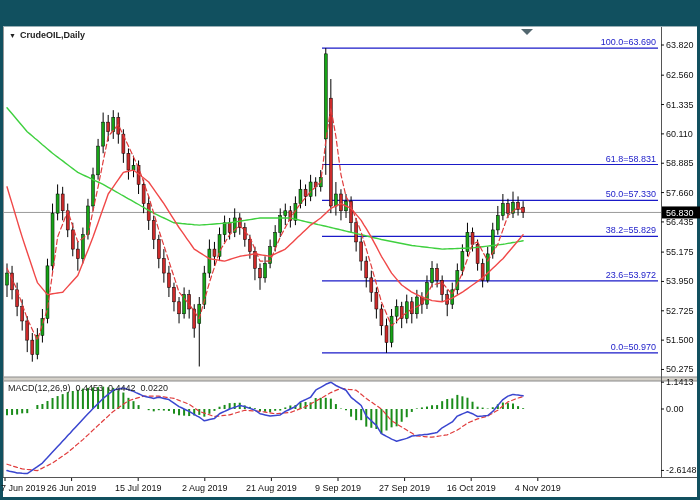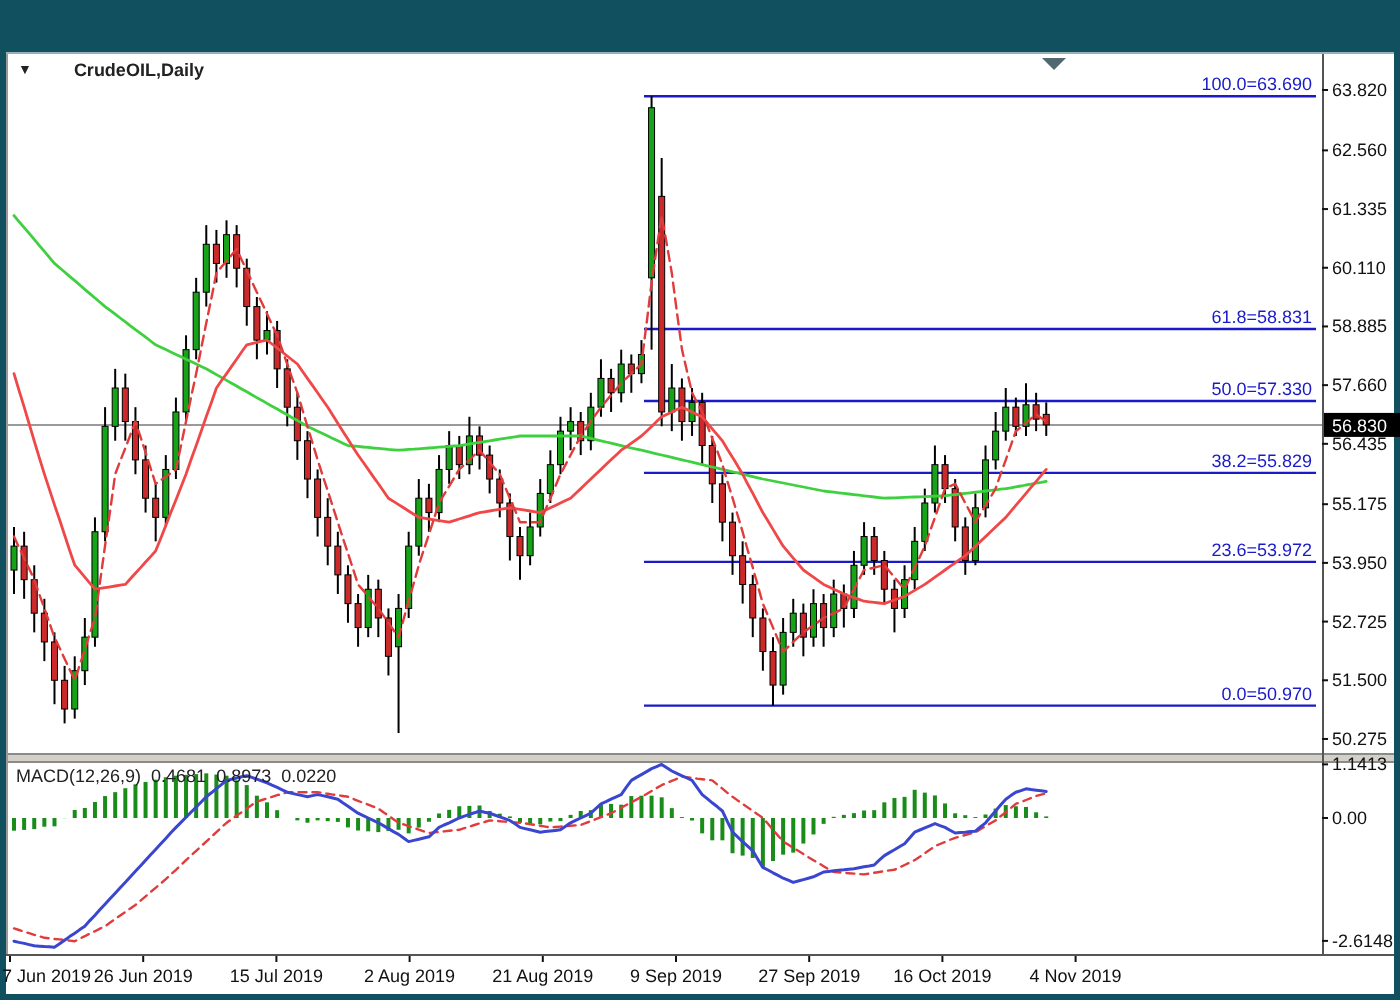--- a/index.html
+++ b/index.html
@@ -4,21 +4,21 @@
 <style>
   html,body{margin:0;padding:0;background:#2a2a2a;}
   #stage{position:relative;width:700px;height:500px;overflow:hidden;
          font-family:"Liberation Sans",sans-serif;background:#ef4444;}
   #title-bar{position:absolute;left:0;top:0;width:700px;height:26px;
              display:flex;align-items:center;justify-content:center;}
   #title-bar span{color:#ffffff;font-family:"Liberation Serif",serif;
                   font-size:17px;font-weight:600;letter-spacing:.3px;}
   #chart-svg{position:absolute;left:0;top:0;}
   .overlay{position:absolute;font-size:9px;color:#111;}
-  #symbol-label{left:9px;top:30px;display:flex;align-items:center;gap:21px;}
+  #symbol-label{left:9px;top:30px;display:flex;align-items:center;gap:4px;}
   #symbol-label .arrow{font-size:7px;color:#222;cursor:pointer;}
   #symbol-label .sym{font-weight:700;color:#222;}
   #macd-label{left:8px;top:383px;display:flex;gap:5px;color:#222;}
   svg text{font-family:"Liberation Sans",sans-serif;}
 </style>
 </head>
 <body>
 
 <div id="stage">
   <div id="title-bar">
@@ -429,17 +429,17 @@
       <polygon points="521,29 533,29 527,35" fill="#52676f"></polygon>
     </svg>
 
   <div id="symbol-label" class="overlay">
     <span class="arrow">▼</span>
     <span class="sym">CrudeOIL,Daily</span>
   </div>
 
   <div id="macd-label" class="overlay">
     <span>MACD(12,26,9)</span>
-    <span>0.4681</span>
-    <span>0.8973</span>
+    <span>0.4453</span>
+    <span>0.4442</span>
     <span>0.0220</span>
   </div>
 </div>
 
 </body></html>

